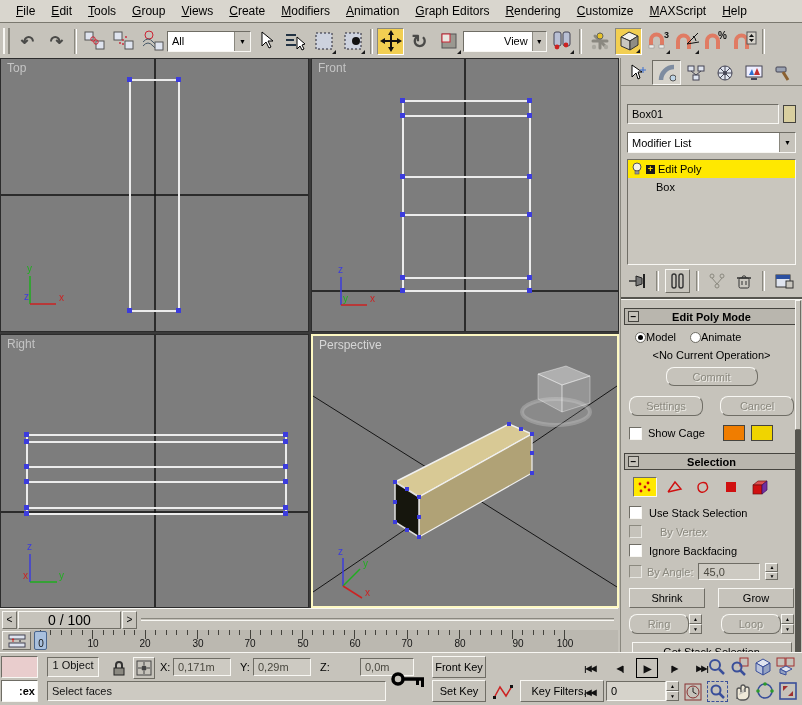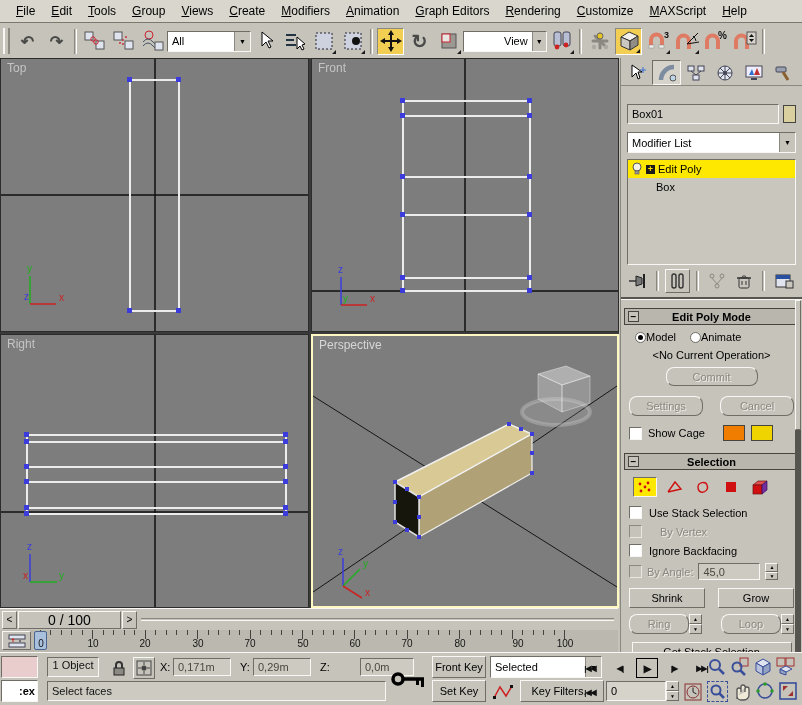--- a/index.html
+++ b/index.html
@@ -478,24 +478,20 @@
         <rect x="31" y="16" width="3" height="8" fill="#000"></rect>
       </svg>
   </div>
 
   <div class="abs btn" style="left:432px;top:3px;width:54px;height:22px;">
       <span>Front Key</span>
     </div>
   <div class="abs btn" style="left:432px;top:27px;width:54px;height:22px;">
       <span>Set Key</span>
     </div>
-  <div class="abs combo" style="left:490px;top:3px;width:112px;height:22px;">
-    <span class="cval">Selected</span>
-    <span class="carr">▼</span>
-  </div>
   <div class="abs" style="left:490px;top:29px;width:26px;height:20px;display:flex;align-items:center;justify-content:center;">
     <svg width="22" height="18">
         <polyline points="2,15 8,4 14,13 20,3" fill="none" stroke="#c22" stroke-width="1.5"></polyline>
         <rect x="1" y="13" width="3" height="3" fill="#111"></rect>
         <rect x="18" y="2" width="3" height="3" fill="#111"></rect>
       </svg>
   </div>
   <div class="abs btn" style="left:520px;top:27px;width:84px;height:22px;">
       <span>Key Filters...</span>
     </div>

